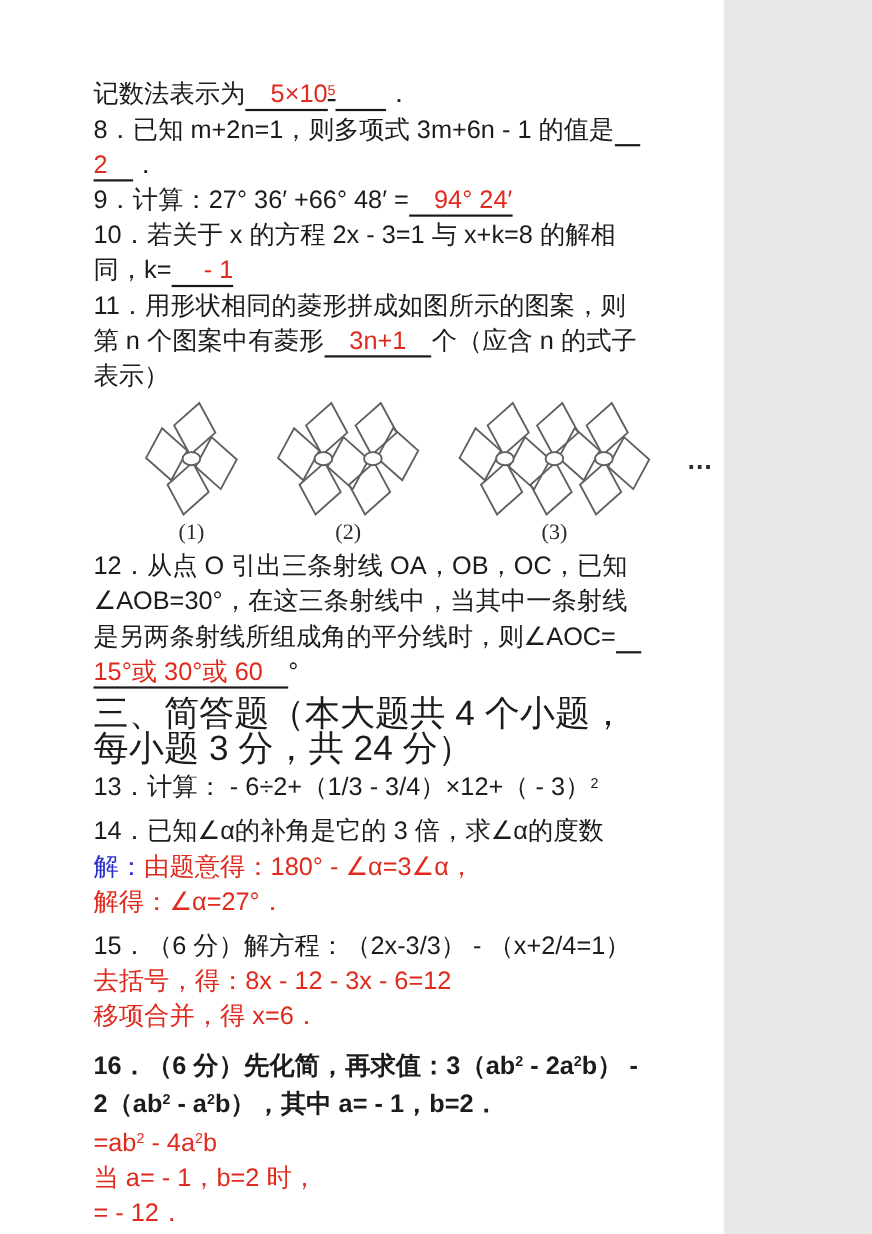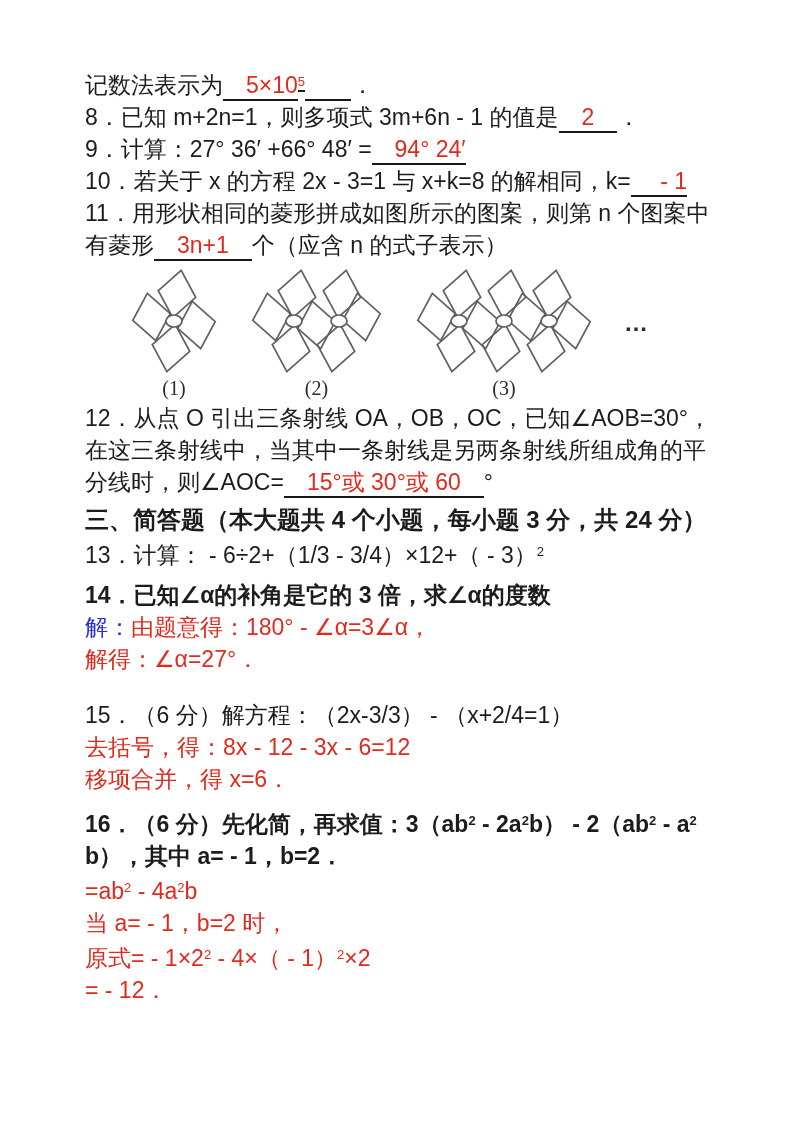--- a/index.html
+++ b/index.html
@@ -1,28 +1,28 @@
 <!DOCTYPE html>
 <html style="--black: #1c1c1c; --red: #e02a1d; --blue: #2a2ed2; --uline: #1a1a1a; --stroke: #606060;"><head>
 <meta charset="utf-8">
 <style>
   :root{
     --black:#1c1c1c; --red:#e02a1d; --blue:#2a2ed2; --uline:#1a1a1a; --stroke:#606060;
   }
   html,body{margin:0;padding:0;background:#e8e8e8;}
   body{font-family:"Liberation Sans","DejaVu Sans",sans-serif;}
   .page{
-    width:793px;height:1122px;background:#ffffff;box-sizing:border-box;
+    width:658px;height:1122px;background:#ffffff;box-sizing:border-box;
     padding:66px 68px 0 85px;overflow:hidden;position:relative;
   }
   .line{
     font-size:23px;line-height:32px;color:var(--black);
     word-break:break-all;
   }
-  .line.header{font-weight:bold;font-size:24px;}
+  .line.header{font-weight:normal;font-size:32px;}
   .seg{white-space:pre-wrap;}
   .seg.red{color:var(--red);}
   .seg.blue{color:var(--blue);}
   .seg.u{border-bottom:2px solid var(--uline);padding-bottom:1px;}
   .seg.sup{font-size:13px;vertical-align:7px;}
   .diagram-row{
     display:flex;align-items:flex-start;gap:30px;
     padding-left:44px;margin:4px 0 2px 0;
   }
   .figure{display:flex;flex-direction:column;align-items:center;}
@@ -81,25 +81,24 @@
             <path d="M 0 -24 L 19 0 L 0 24 L -19 0 Z" transform="translate(132 83) rotate(10)" fill="none" stroke="#606060" stroke-width="1.7"></path>
             <ellipse cx="135" cy="56" rx="8" ry="6" fill="#ffffff" stroke="#606060" stroke-width="1.7"></ellipse>
           </svg>
           <div class="fig-label">(3)</div>
         </div>
         <span class="dots">…</span>
       </div>
       <div class="line"><span class="seg">12．从点 O 引出三条射线 OA，OB，OC，已知∠AOB=30°，在这三条射线中，当其中一条射线是另两条射线所组成角的平分线时，则∠AOC=</span><span class="seg red u">　15°或 30°或 60　</span><span class="seg">°</span></div>
       <div class="line header" style="margin-top: 6px;"><span class="seg">三、简答题（本大题共 4 个小题，每小题 3 分，共 24 分）</span></div>
       <div class="line"><span class="seg">13．计算： - 6÷2+（1/3 - 3/4）×12+（ - 3）</span><span class="seg sup">2</span></div>
-      <div class="line" style="margin-top: 8px; font-weight: bold;"><span class="seg">14．已知∠α的补角是它的 3 倍，求∠α的度数</span></div>
+      <div class="line" style="margin-top: 8px;"><span class="seg">14．已知∠α的补角是它的 3 倍，求∠α的度数</span></div>
       <div class="line"><span class="seg blue">解：</span><span class="seg red">由题意得：180° - ∠α=3∠α，</span></div>
       <div class="line"><span class="seg red">解得：∠α=27°．</span></div>
-      <div class="line" style="margin-top: 24px;"><span class="seg">15．（6 分）解方程：（2x-3/3） - （x+2/4=1）</span></div>
+      <div class="line" style="margin-top: 8px;"><span class="seg">15．（6 分）解方程：（2x-3/3） - （x+2/4=1）</span></div>
       <div class="line"><span class="seg red">去括号，得：8x - 12 - 3x - 6=12</span></div>
       <div class="line"><span class="seg red">移项合并，得 x=6．</span></div>
       <div class="line" style="margin-top: 10px; font-weight: bold;"><span class="seg">16．（6 分）先化简，再求值：3（ab</span><span class="seg sup">2</span><span class="seg"> - 2a</span><span class="seg sup">2</span><span class="seg">b） - 2（ab</span><span class="seg sup">2</span><span class="seg"> - a</span><span class="seg sup">2</span><span class="seg">b），其中 a= - 1，b=2．</span></div>
       <div class="line"><span class="seg red">=ab</span><span class="seg red sup">2</span><span class="seg red"> - 4a</span><span class="seg red sup">2</span><span class="seg red">b</span></div>
       <div class="line"><span class="seg red">当 a= - 1，b=2 时，</span></div>
-      <div class="line"><span class="seg red">原式= - 1×2</span><span class="seg red sup">2</span><span class="seg red"> - 4×（ - 1）</span><span class="seg red sup">2</span><span class="seg red">×2</span></div>
       <div class="line"><span class="seg red">= - 12．</span></div>
     </div>
 </div>
 
 </body></html>

